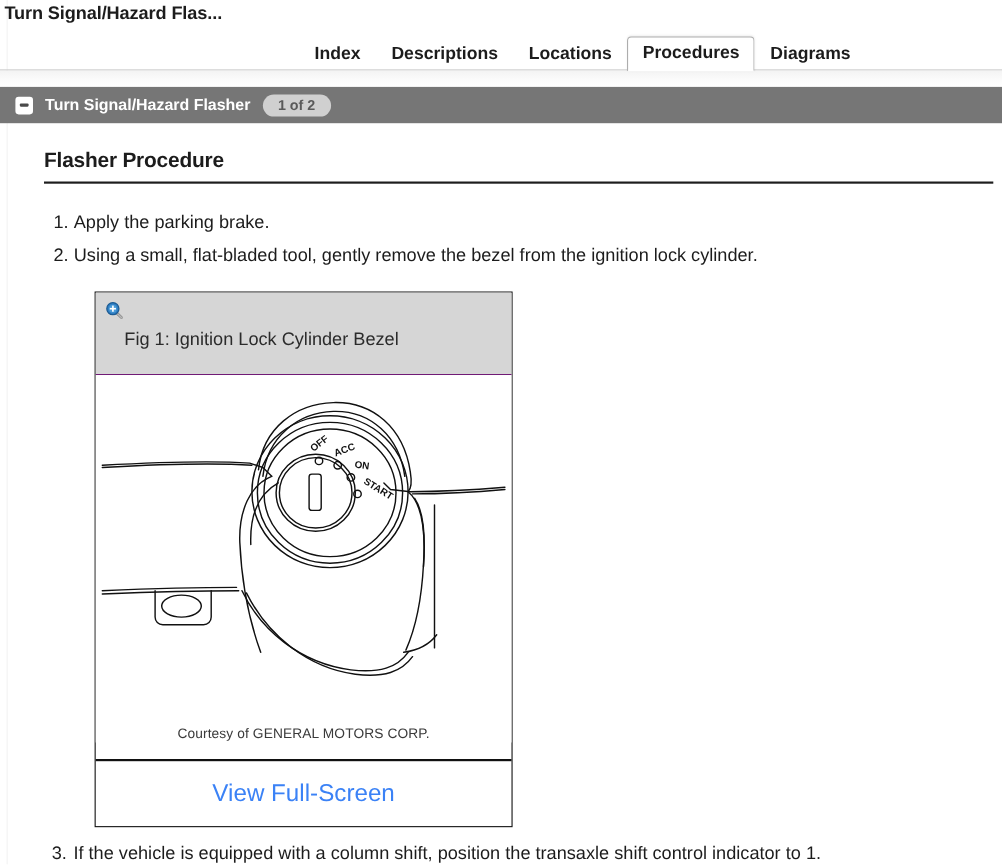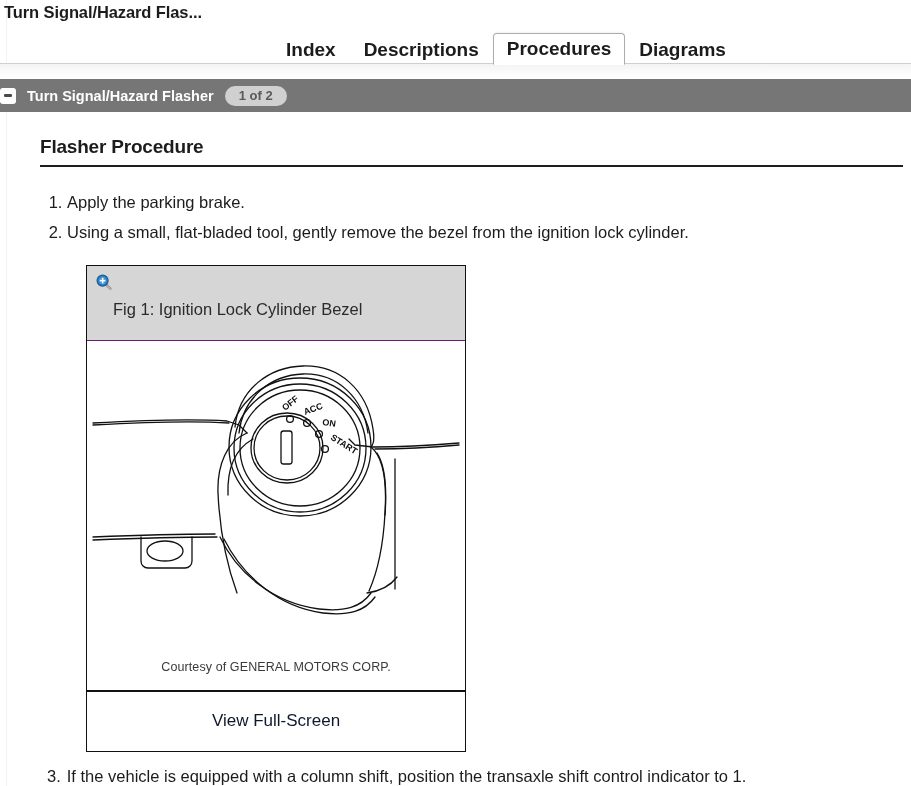--- a/index.html
+++ b/index.html
@@ -35,21 +35,21 @@
     top: 28px;
     width: 911px;
     height: 36px;
     display: flex;
     align-items: flex-end;
     justify-content: flex-start;
     padding-left: 272px;
     box-sizing: border-box;
   }
   .tab {
-    font-size: 19px;
+    font-size: 16px;
     font-weight: bold;
     color: #1c1c1c;
     padding: 6px 13px 7px 13px;
     line-height: 17px;
     white-space: nowrap;
     border: 1px solid transparent;
     border-bottom: none;
     background: transparent;
     position: relative;
     top: 1px;
@@ -87,20 +87,21 @@
   
   .section-bar {
     position: absolute;
     left: 0;
     top: 79px;
     width: 911px;
     height: 33px;
     background: #767676;
     display: flex;
     align-items: center;
+    padding-left: 14px;
     box-sizing: border-box;
   }
   .collapse-btn {
     width: 16px;
     height: 16px;
     background: #ffffff;
     border-radius: 3px;
     display: inline-flex;
     align-items: center;
     justify-content: center;
@@ -241,22 +242,22 @@
     position: absolute;
     left: 0;
     top: 426px;
     width: 100%;
     height: 58px;
     display: flex;
     align-items: center;
     justify-content: center;
   }
   .fig-fullscreen a {
-    font-size: 17px;
-    color: #0f172a;
+    font-size: 22px;
+    color: #3b82f6;
     text-decoration: none;
     cursor: pointer;
   }
 
   .step3 {
     position: absolute;
     left: 40px;
     top: 655px;
     font-size: 16.5px;
     color: #1c1c1c;
@@ -282,20 +283,21 @@
 <div class="left-rule"></div>
 
 <div class="page-title">Turn Signal/Hazard Flas...</div>
 
 <div class="tab-shadowband"></div>
 <div class="tab-underline"></div>
 
 <div class="tabbar">
   <div class="tab">Index</div>
   <div class="tab">Descriptions</div>
+  <div class="tab">Locations</div>
   <div class="tab active">Procedures</div>
   <div class="tab">Diagrams</div>
 </div>
 
 <div class="section-bar">
   <span class="collapse-btn">
     <span class="bar"></span>
   </span>
   <span class="section-title">Turn Signal/Hazard Flasher</span>
   <span class="count-badge">1 of 2</span>

